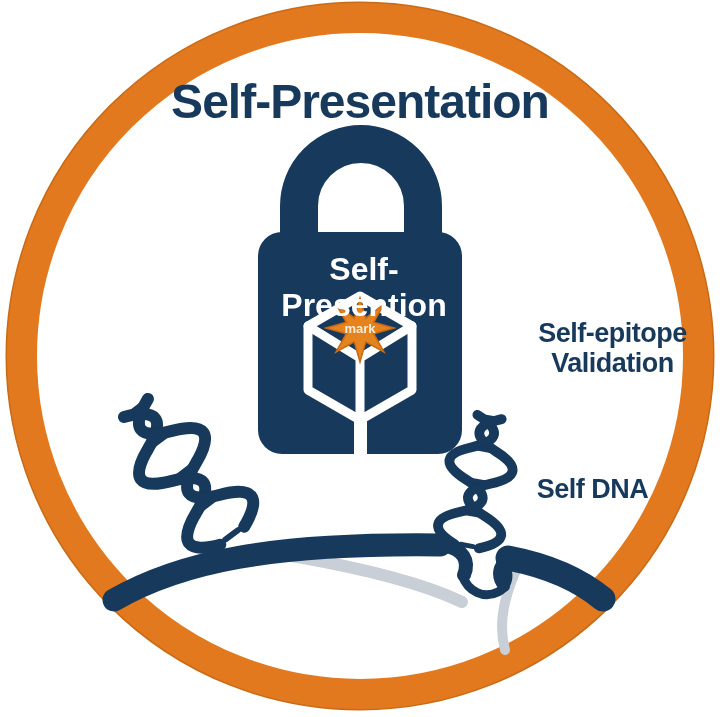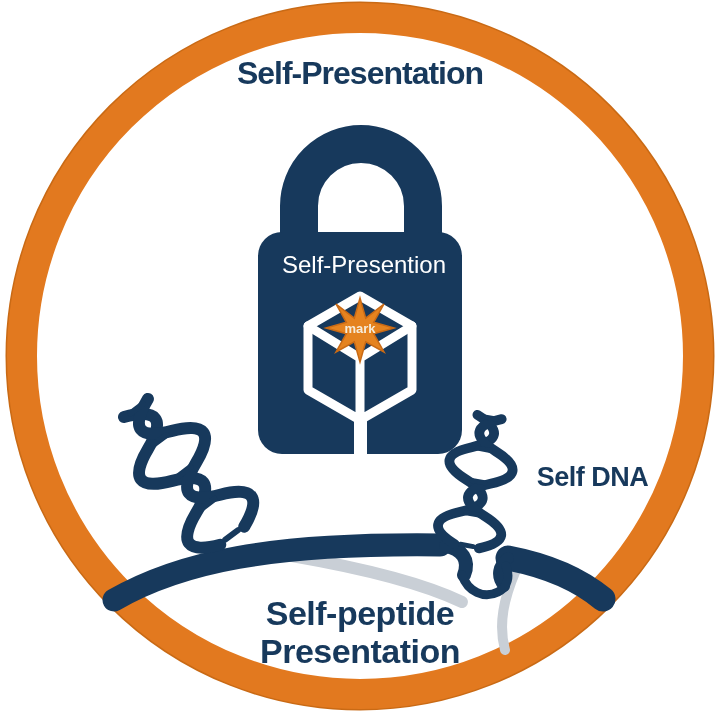--- a/index.html
+++ b/index.html
@@ -15,26 +15,26 @@
   .stage{
     position:relative;width:720px;height:717px;background:#fff;overflow:hidden;
     font-family:"Liberation Sans",sans-serif;
   }
   .stage svg{position:absolute;left:0;top:0;}
   .label{
     position:absolute;color:var(--navy);font-weight:700;text-align:center;
     line-height:1.12;letter-spacing:-0.5px;
   }
   .label span{display:block;}
-  .title{left:110px;top:56px;width:500px;font-size:32px;letter-spacing:-1px;}
-  .lock-label{left:258px;top:252px;width:212px;font-size:24px;font-weight:400;
+  .title{left:110px;top:75px;width:500px;font-size:48px;letter-spacing:-1px;}
+  .lock-label{left:258px;top:252px;width:212px;font-size:32px;font-weight:700;
     color:var(--white);letter-spacing:0;}
   .left-label{left:22px;top:332px;width:210px;font-size:29px;}
   .right-label{left:505px;top:318px;width:215px;font-size:27px;}
-  .dna-source-label{left:505px;top:462px;width:175px;font-size:27px;}
+  .dna-source-label{left:505px;top:474px;width:175px;font-size:27px;}
   .bottom-label{left:180px;top:594px;width:360px;font-size:34px;}
 </style>
 </head>
 <body>
 
 <div class="stage">
 
   <svg width="720" height="717" viewBox="0 0 720 717">
 
     <defs>
@@ -76,23 +76,23 @@
         <text x="360" y="333" text-anchor="middle" font-size="13" font-weight="700" style="fill:var(--cream)" font-family="Liberation Sans, sans-serif">mark</text>
       </g>
     </g>
   </svg>
 
   <div class="label title">Self-Presentation</div>
 
   <div class="label lock-label">Self-Presention</div>
 
 
+  <div class="label right-label">
+    <span>Self-epitope</span>
+    <span>Validation</span>
+  </div>
 
   <div class="label dna-source-label">
     <span>Self DNA</span>
   </div>
 
-  <div class="label bottom-label">
-    <span>Self-peptide</span>
-    <span>Presentation</span>
-  </div>
 
 </div>
 
 </body></html>

